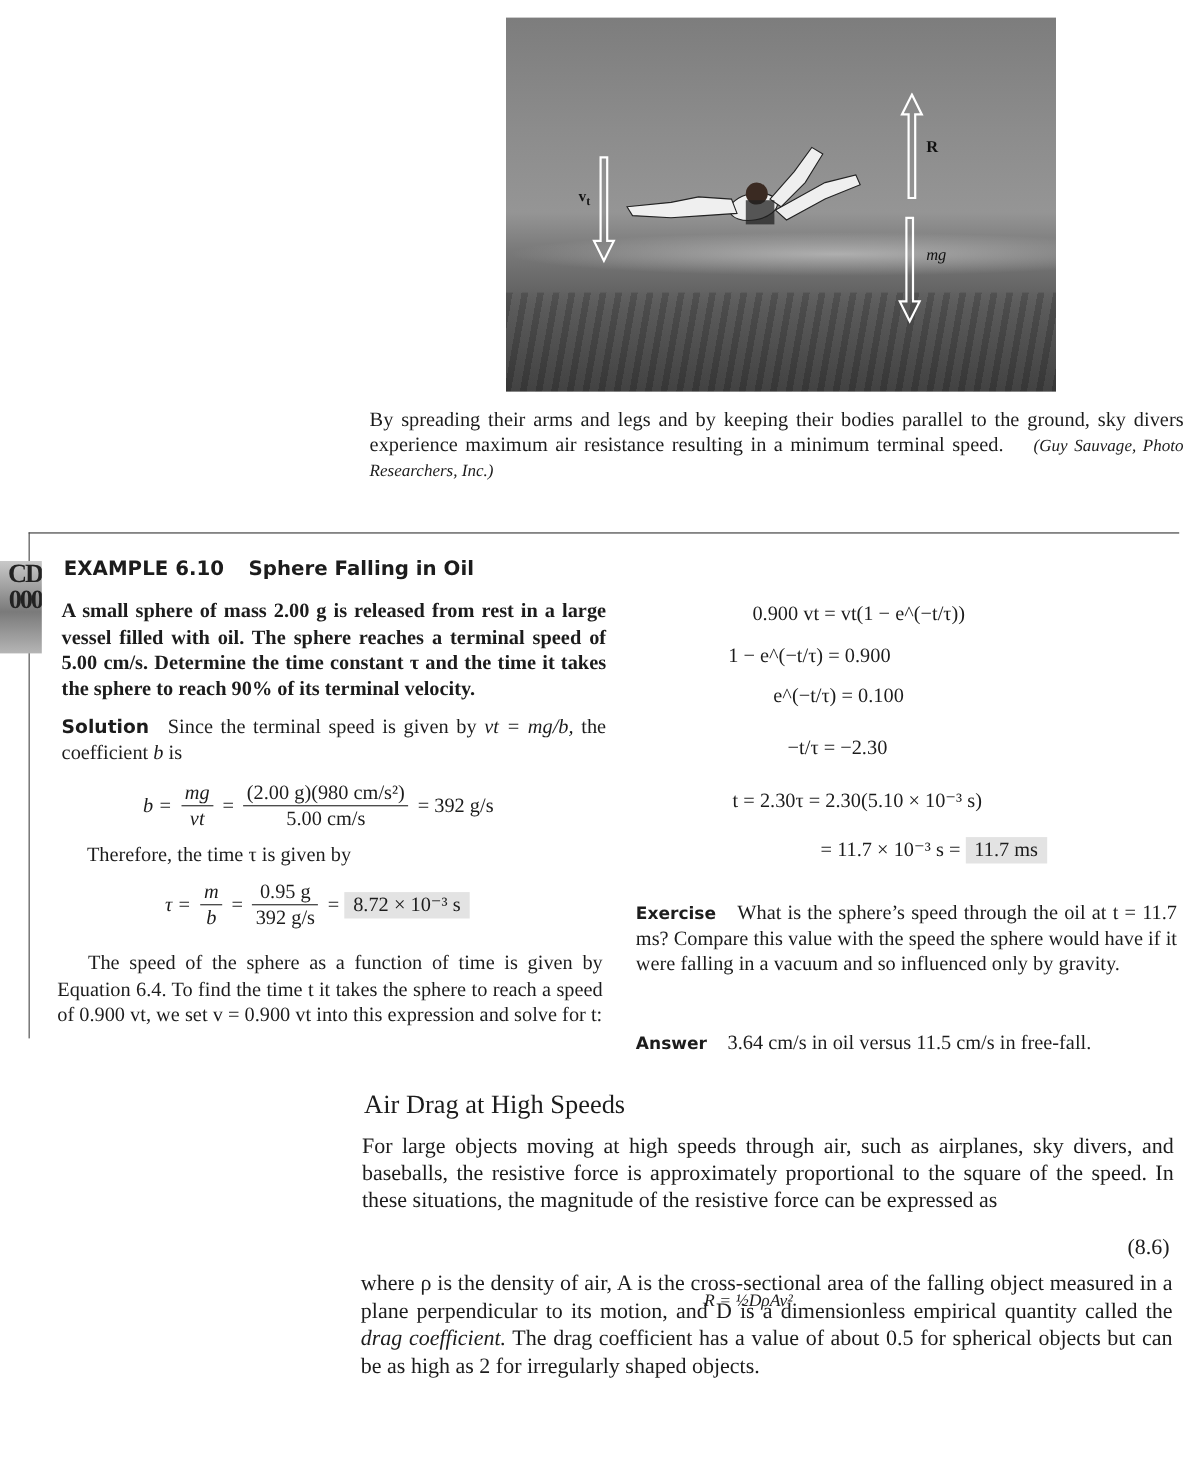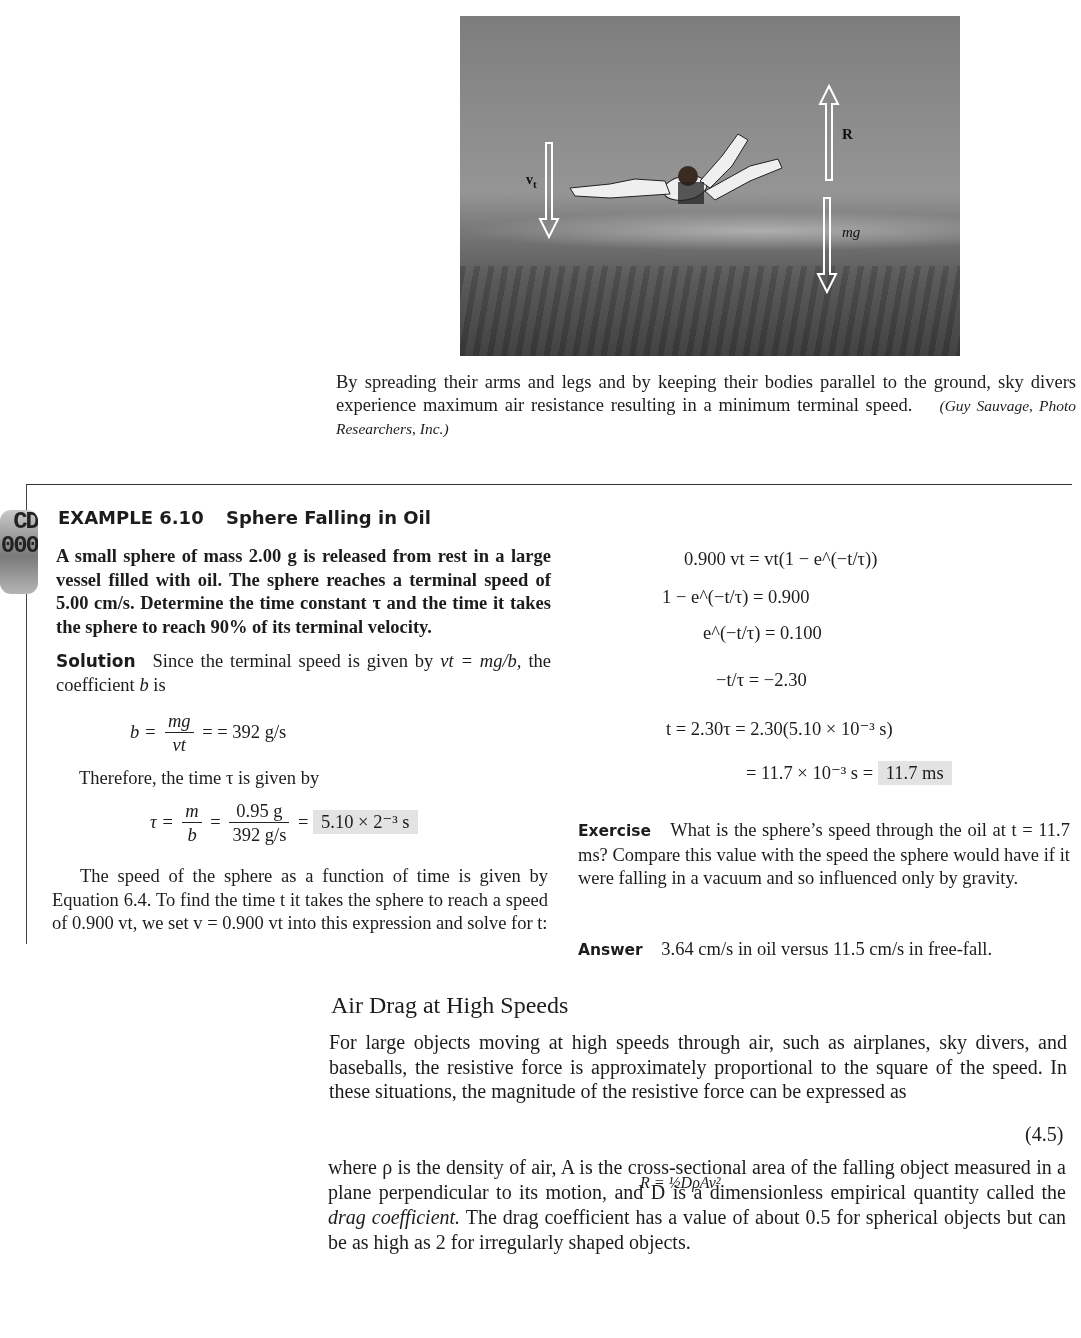--- a/index.html
+++ b/index.html
@@ -21,21 +21,21 @@
 
   
   #caption { left:336px; top:371px; width:740px; font-size:18.5px; line-height:23px; text-align:justify; }
   #caption .credit { font-style:italic; font-size:15.5px; }
 
   
   #box-top { left:26px; top:484px; width:1046px; height:1px; background:#333; }
   #box-left { left:26px; top:484px; width:1px; height:460px; background:#444; }
   #cd-icon { left:0px; top:510px; width:38px; height:84px;
     background:linear-gradient(180deg,#c9c9c9,#7a7a7a 55%,#b5b5b5); color:#222;
-    font-family:Liberation Mono, monospace; font-weight:bold; font-size:24px; overflow:hidden;border-radius:11px; }
+    font-family:Liberation Serif, serif; font-weight:bold; font-size:24px; overflow:hidden; }
   #cd-icon span { display:block; line-height:24px; text-align:right; letter-spacing:-2px; }
 
   #ex-title { left:58px; top:507px; font-size:18px; }
   #ex-title .num { margin-right:16px; }
 
   .para { position:absolute; font-size:18.5px; line-height:23.5px; text-align:justify; }
   #problem { left:56px; top:545px; width:495px;font-weight:bold; }
   #solution { left:56px; top:650px; width:495px; }
   #solution .lbl { font-size:17px; margin-right:10px; }
 
@@ -124,32 +124,33 @@
   <i>vt = mg/b,</i>
   <span>the coefficient</span>
   <i>b</i>
   <span>is</span>
 </div>
 
 <div class="eq" style="left:130px;top:710px">
   <i>b =</i>
   <span class="frac"><span class="n it">mg</span><span class="d it">vt</span></span>
   =
+  <span class="frac"><span class="n">(2.00 g)(980 cm/s²)</span><span class="d">5.00 cm/s</span></span>
   <span>= 392 g/s</span>
 </div>
 
 <div id="therefore" class="abs">Therefore, the time τ is given by</div>
 
 <div class="eq" style="left:150px;top:800px">
   <i>τ =</i>
   <span class="frac"><span class="n it">m</span><span class="d it">b</span></span>
   =
   <span class="frac"><span class="n">0.95 g</span><span class="d">392 g/s</span></span>
   <span>=</span>
-  <span class="hl">5.10 × 2⁻³ s</span>
+  <span class="hl">8.72 × 10⁻³ s</span>
 </div>
 
 <div id="speed-para" class="para" style="text-indent:28px">The speed of the sphere as a function of time is given by Equation 6.4. To find the time t it takes the sphere to reach a speed of 0.900 vt, we set v = 0.900 vt into this expression and solve for t:</div>
 
 <div class="req" style="left:684px;top:549px">0.900 vt = vt(1 − e^(−t/τ))</div>
 <div class="req" style="left:662px;top:587px">1 − e^(−t/τ) = 0.900</div>
 <div class="req" style="left:703px;top:623px">e^(−t/τ) = 0.100</div>
 <div class="req" style="left:716px;top:670px">−t/τ = −2.30</div>
 <div class="req" style="left:666px;top:718px">t = 2.30τ = 2.30(5.10 × 10⁻³ s)</div>
 <div class="req" style="left:746px;top:762px">
@@ -163,19 +164,19 @@
 </div>
 
 <div id="answer" class="abs">
   <span class="sans lbl">Answer</span>
   <span>3.64 cm/s in oil versus 11.5 cm/s in free-fall.</span>
 </div>
 
 <div id="air-heading" class="abs">Air Drag at High Speeds</div>
 <div id="air-para1" class="para">For large objects moving at high speeds through air, such as airplanes, sky divers, and baseballs, the resistive force is approximately proportional to the square of the speed. In these situations, the magnitude of the resistive force can be expressed as</div>
 <div id="eq65" class="abs it">R = ½DρAv²</div>
-<div id="eq65-num" class="abs">(4.5)</div>
+<div id="eq65-num" class="abs">(8.6)</div>
 <div id="air-para2" class="para">
   <span>where ρ is the density of air, A is the cross-sectional area of the falling object measured in a plane perpendicular to its motion, and D is a dimensionless empirical quantity called the</span>
   <i>drag coefficient.</i>
   <span>The drag coefficient has a value of about 0.5 for spherical objects but can be as high as 2 for irregularly shaped objects.</span><br>
   <span class="indent"></span>
 </div>
 
 </body></html>

